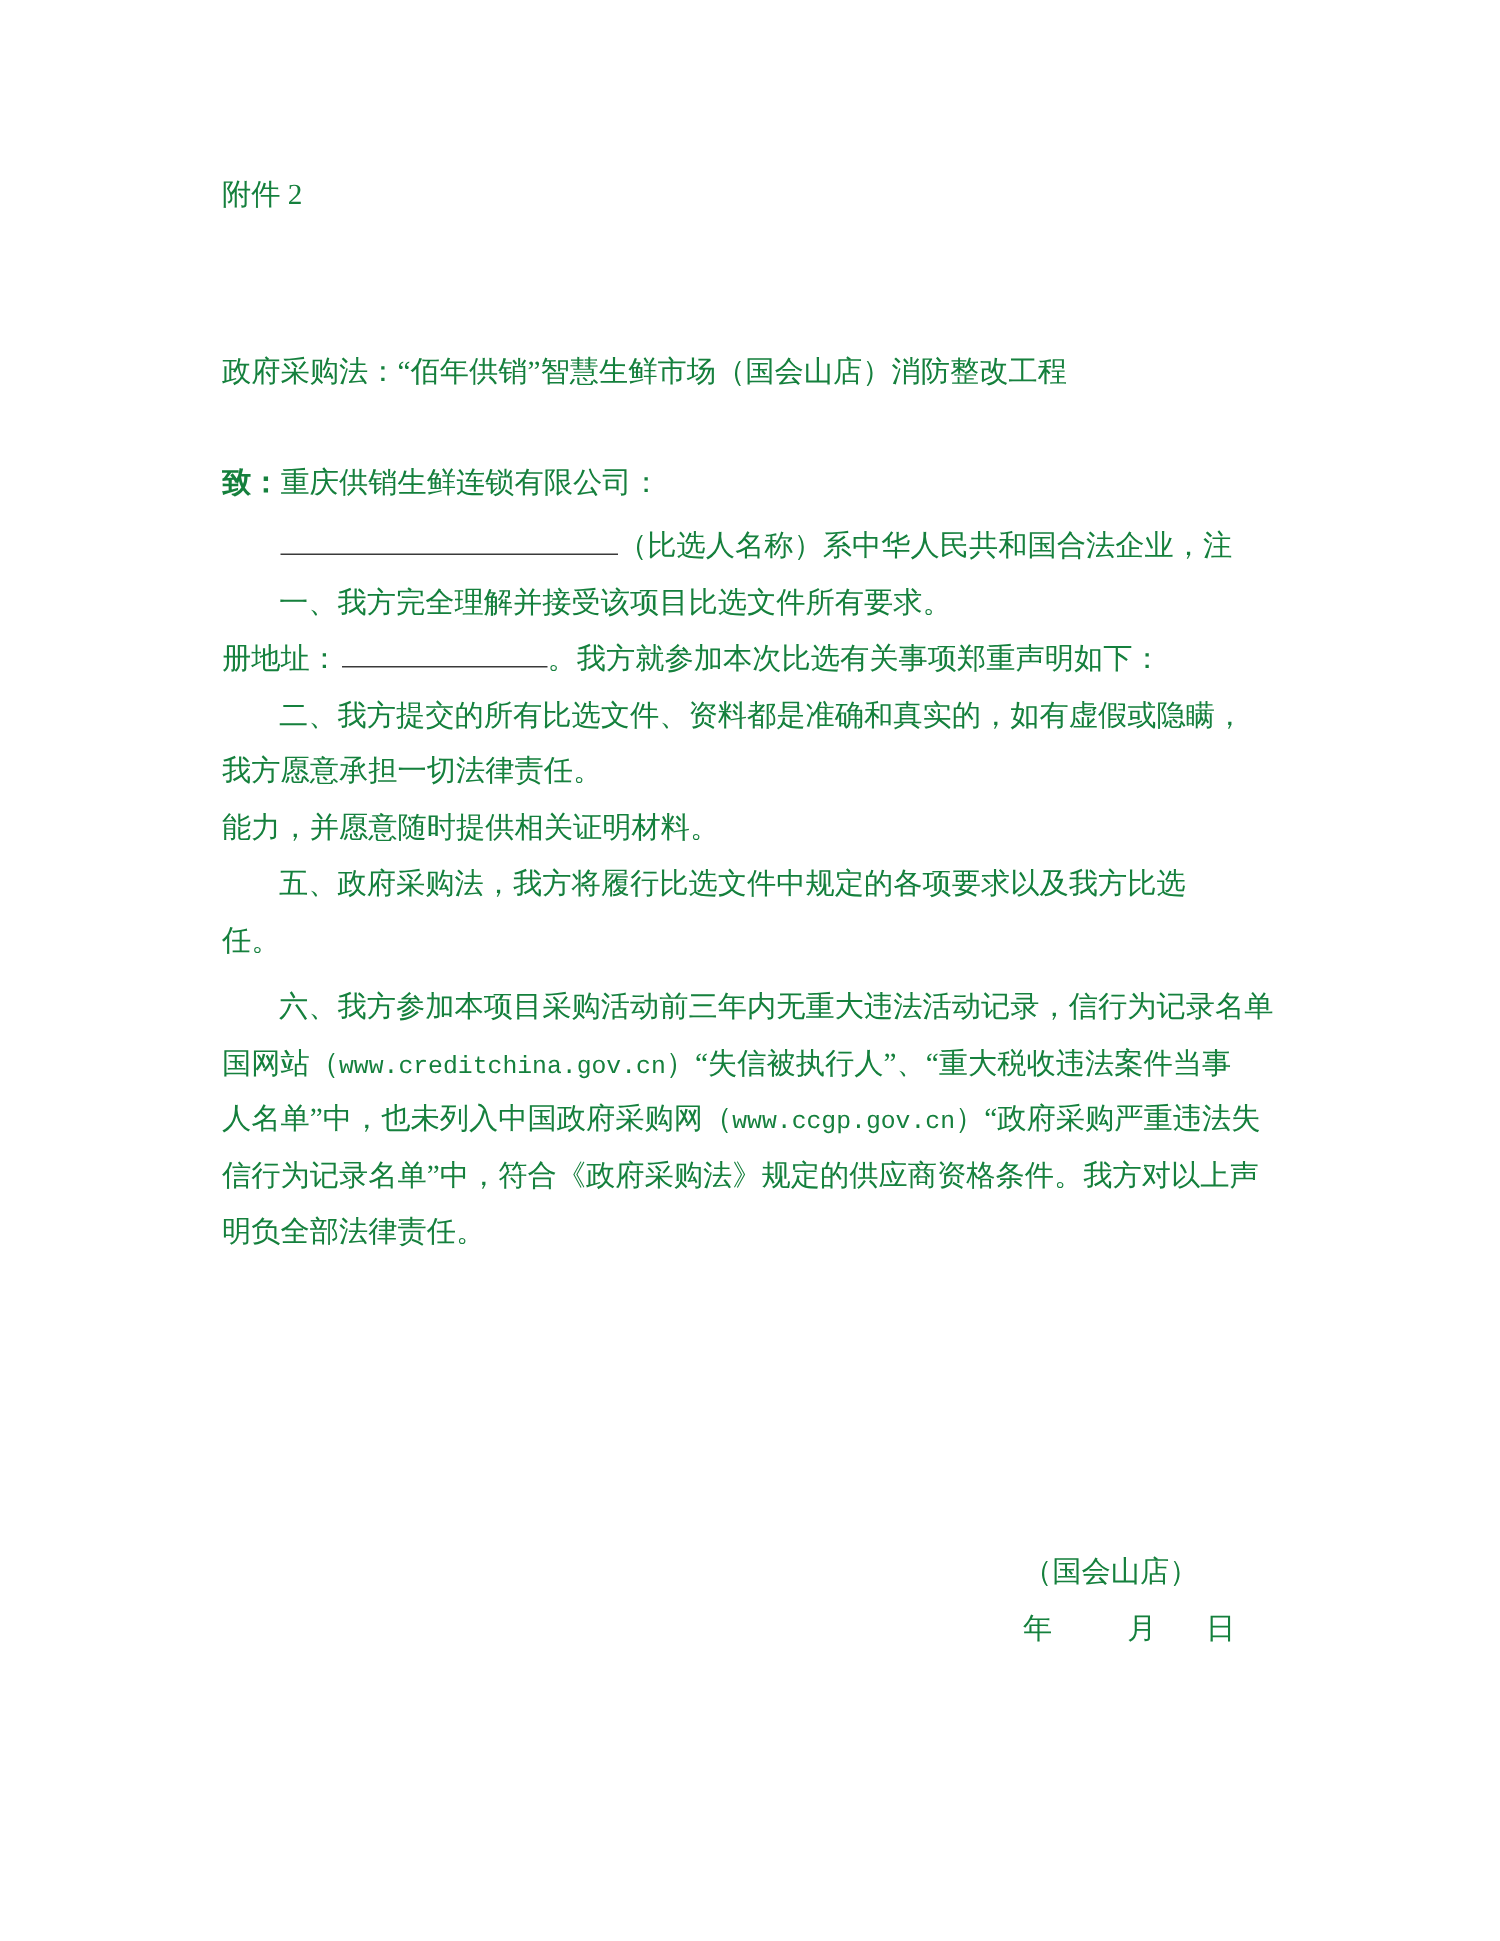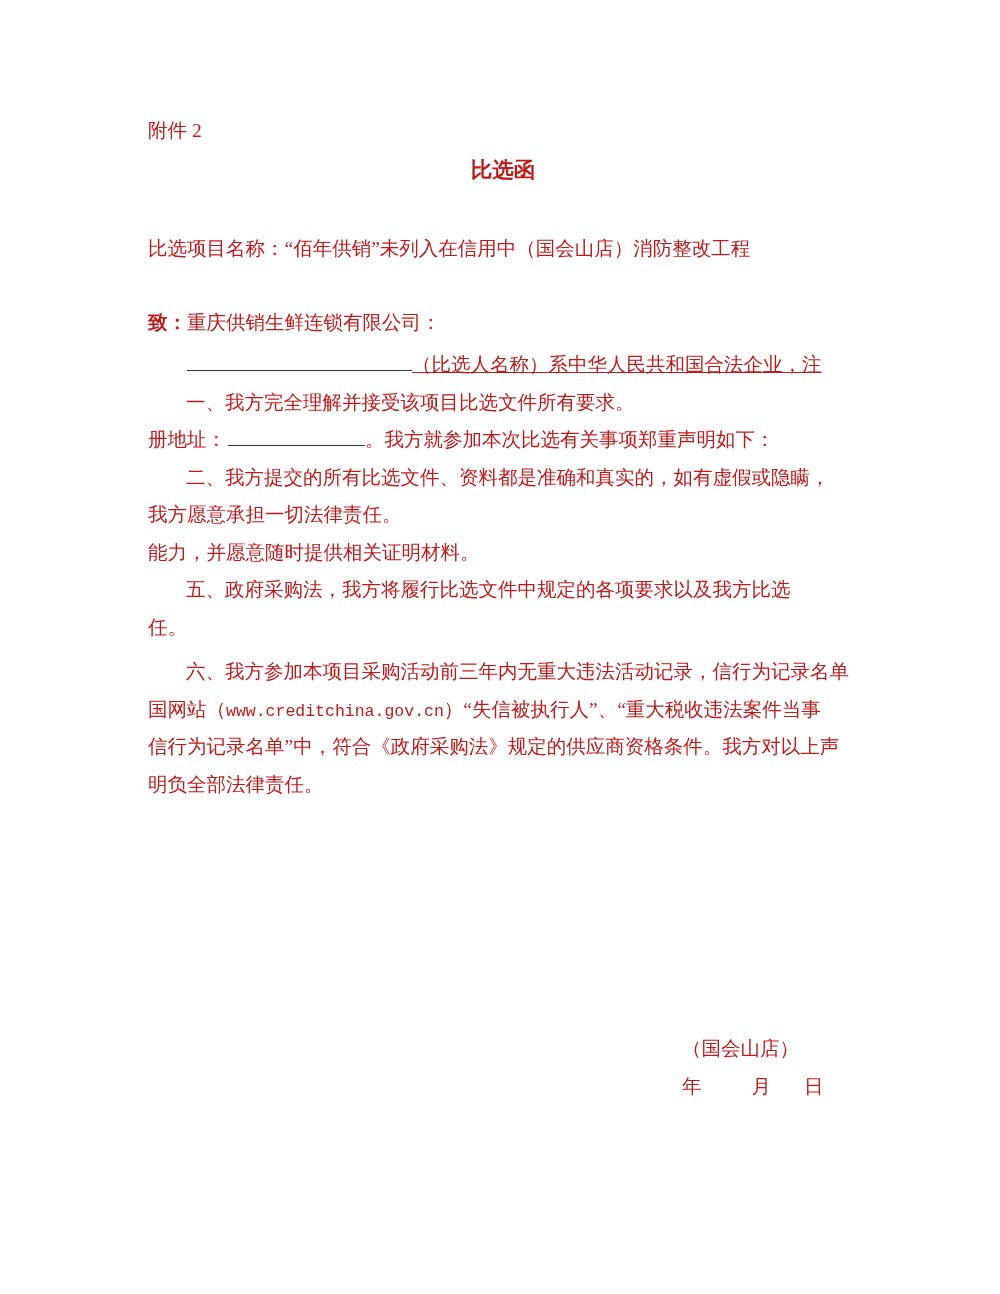--- a/index.html
+++ b/index.html
@@ -1,21 +1,21 @@
 <!DOCTYPE html>
 <html><head>
 <meta charset="utf-8">
 <style>
   html,body{margin:0;padding:0;}
   .page{
     position:relative;
     width:1000px;height:1294px;
     background:#ffffff;
     font-family:"Liberation Serif","DejaVu Serif",serif;
-    color:#b91c1c;
+    color:#15803d;
     overflow:hidden;
   }
   .att{
     position:absolute;left:148px;top:112px;
     font-size:19.5px;line-height:38px;
   }
   .title{
     position:absolute;left:148px;top:150px;width:710px;
     margin:0;text-align:center;
     font-size:21.5px;font-weight:700;line-height:40px;
@@ -28,21 +28,21 @@
     position:absolute;left:148px;top:304px;width:710px;
     font-size:19.5px;line-height:37.5px;
   }
   .salute .bold{font-weight:700;}
   .body{
     position:absolute;left:148px;top:346px;width:714px;
     font-size:19.5px;
   }
   .ln{height:37.5px;line-height:37.5px;white-space:nowrap;}
   .ind{text-indent:38px;}
-  .introline1{padding-left:39px;text-decoration:underline;}
+  .introline1{padding-left:39px;}
   .blank{
     display:inline-block;
     border-bottom:1.5px solid #3a3a3a;
     height:22px;vertical-align:baseline;
   }
   .blank1{width:225px;}
   .blank2{width:137px;margin-left:2px;}
   .gap-before{margin-top:7px;}
   .url{
     font-family:"Liberation Mono","DejaVu Sans Mono",monospace;
@@ -56,23 +56,22 @@
   .date .month{margin-left:50px;}
   .date .day{margin-left:33px;}
 </style>
 </head>
 <body>
 
 <div class="page">
 
   <div class="att">附件 2</div>
 
-  <h1 class="title">比选函</h1>
 
-  <div class="project">比选项目名称：“佰年供销”未列入在信用中（国会山店）消防整改工程</div>
+  <div class="project">政府采购法：“佰年供销”智慧生鲜市场（国会山店）消防整改工程</div>
 
   <div class="salute">
     <span class="bold">致：</span><span>重庆供销生鲜连锁有限公司：</span>
   </div>
 
   <div class="body">
 
     <div class="ln introline1">
       <span class="blank blank1"></span><span>（比选人名称）系中华人民共和国合法企业，注</span>
     </div>
@@ -87,20 +86,23 @@
     <div class="ln">能力，并愿意随时提供相关证明材料。</div>
     <div class="ln ind">五、政府采购法，我方将履行比选文件中规定的各项要求以及我方比选</div>
     <div class="ln">任。</div>
 
     <div class="ln ind gap-before">六、我方参加本项目采购活动前三年内无重大违法活动记录，信行为记录名单</div>
 
     <div class="ln">
       <span>国网站（</span><span class="url">www.creditchina.gov.cn</span><span>）“失信被执行人”、“重大税收违法案件当事</span>
     </div>
 
+    <div class="ln">
+      <span>人名单”中，也未列入中国政府采购网（</span><span class="url">www.ccgp.gov.cn</span><span>）“政府采购严重违法失</span>
+    </div>
 
     <div class="ln">信行为记录名单”中，符合《政府采购法》规定的供应商资格条件。我方对以上声</div>
     <div class="ln">明负全部法律责任。</div>
 
   </div>
 
   <div class="sig">
     <div class="ln">（国会山店）</div>
     <div class="ln date">
       <span>年</span><span class="month">月</span><span class="day">日</span>

